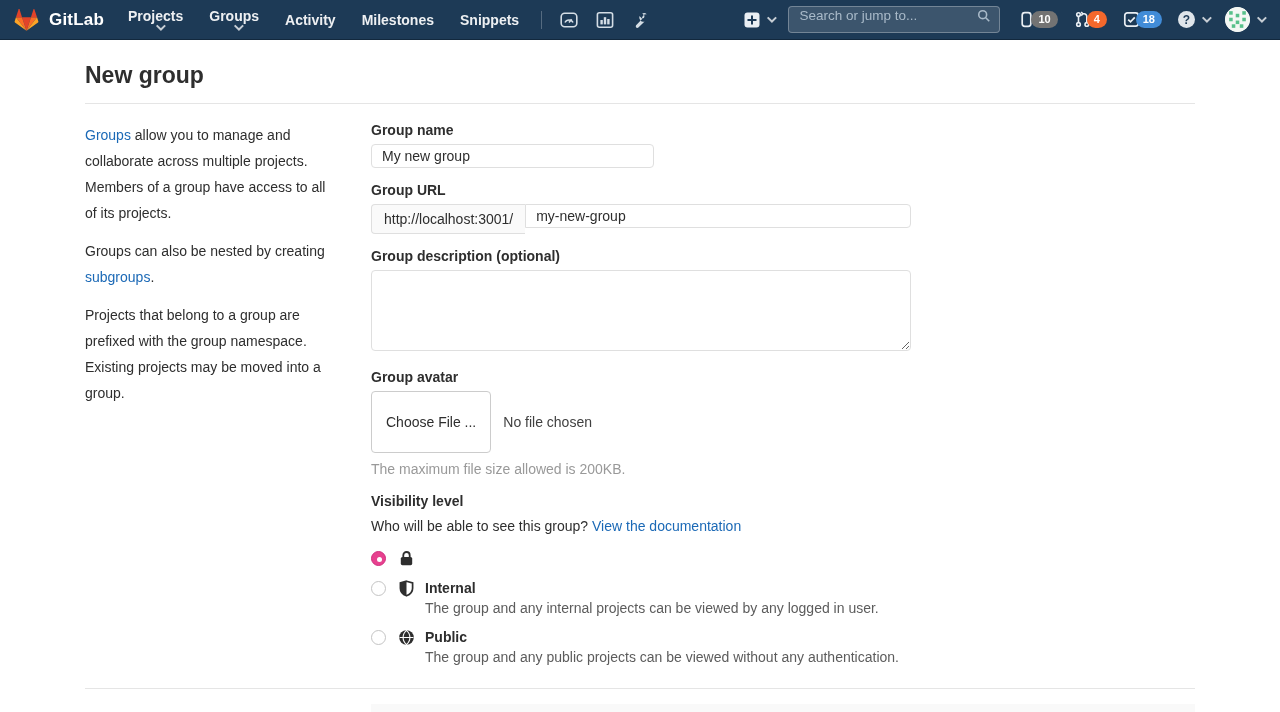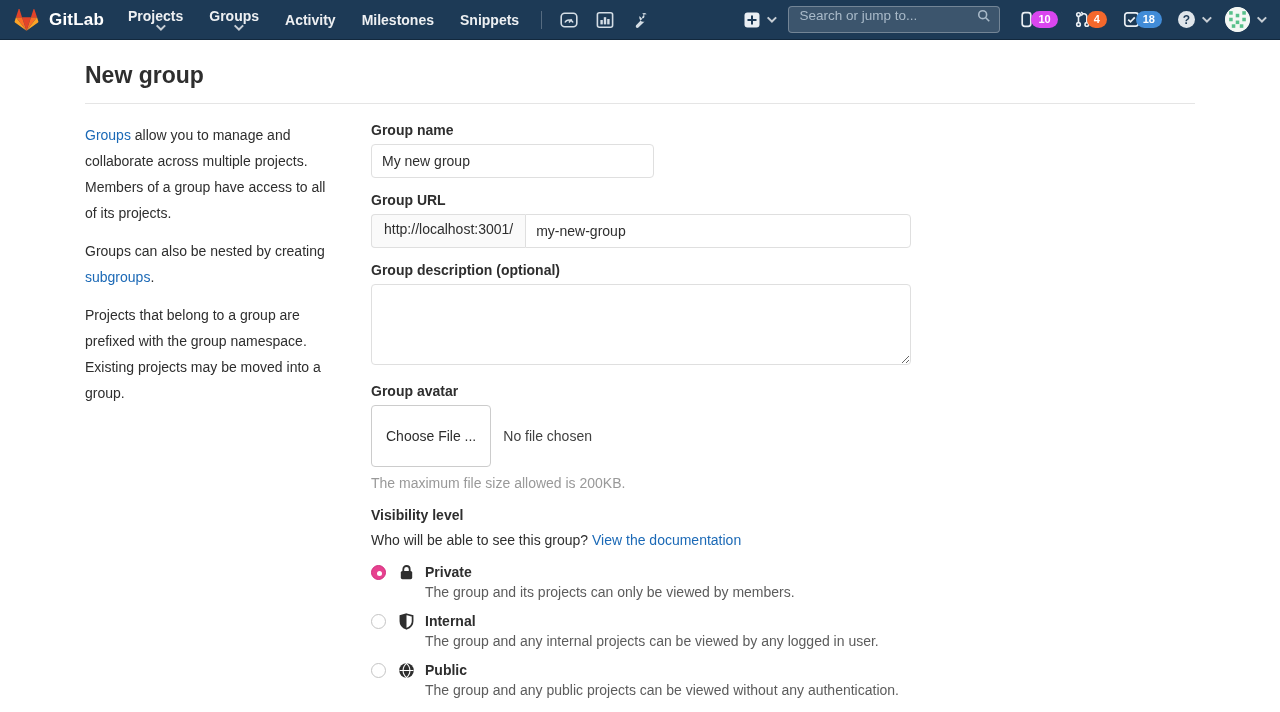--- a/index.html
+++ b/index.html
@@ -27,21 +27,21 @@
   .search-box { width:212px; height:27px; background:rgba(255,255,255,.14);
     border:1px solid rgba(255,255,255,.28); border-radius:4px; display:flex; align-items:center;
     padding:0 8px 8px 10px; margin-right:18px; }
   .search-box input { flex:1; background:transparent; border:none; outline:none;
     font-size:13.5px; color:#e8eef4; font-family:"Liberation Sans",sans-serif; }
   .search-box input::placeholder { color:#a9bac9; }
   .badge-group { display:flex; align-items:center; margin-right:16px; cursor:pointer; }
   .badge-group svg { width:17px; height:17px; }
   .pill { color:#fff; font-size:11px; font-weight:700; border-radius:9px; padding:2px 7px;
     margin-left:-4px; line-height:1.1; }
-  .pill.green { background:#d946ef; }
+  .pill.green { background:#737373; }
   .pill.orange { background:#f4682c; }
   .pill.blue { background:#418cd8; }
   .help-menu { display:flex; align-items:center; margin-right:16px; cursor:pointer; }
   .help-circle { width:17px; height:17px; border-radius:50%; background:#dfe5ea; color:#1d3a56;
     font-size:12px; font-weight:700; display:flex; align-items:center; justify-content:center; }
   .avatar-menu { display:flex; align-items:center; cursor:pointer; }
   .avatar { width:25px; height:25px; border-radius:50%; background:#f2f6f3; overflow:hidden; }
 
   
   .container { width:1110px; margin:0 auto; padding-top:22px; }
@@ -49,21 +49,21 @@
   hr.divider { border:none; border-top:1px solid #e5e5e5; margin-top:14px; }
 
   .columns { display:flex; }
   .left-col { width:256px; padding-top:18px; font-size:14px; line-height:26px; color:#2e2e2e; }
   .left-col p { margin-bottom:12px; }
   a.link { color:#1b69b6; text-decoration:none; cursor:pointer; }
 
   .form-col { flex:1; margin-left:30px; padding-top:18px; }
   .form-group { margin-bottom:14px; }
   .form-label { display:block; font-size:14px; font-weight:700; color:#2e2e2e; margin-bottom:6px; }
-  .text-input { height:34px; border:1px solid #dfdfdf; border-radius:4px; padding:5px 10px;
+  .text-input { height:24px; border:1px solid #dfdfdf; border-radius:4px; padding:5px 10px;
     font-size:14px; color:#2e2e2e; font-family:"Liberation Sans",sans-serif; outline:none; }
   .name-input { width:283px; }
   .url-group { display:flex; width:540px; }
   .url-prefix { background:#fafafa; border:1px solid #dfdfdf; border-right:none;
     border-radius:4px 0 0 4px; padding:6px 12px; font-size:14px; color:#2e2e2e; white-space:nowrap; }
   .url-input { flex:1; border-radius:0 4px 4px 0; }
   .desc-textarea { width:540px; height:81px; border:1px solid #dfdfdf; border-radius:4px;
     padding:6px 10px; font-size:14px; font-family:"Liberation Sans",sans-serif; resize:vertical; outline:none; }
   .file-row { display:flex; align-items:center; }
   .choose-file-btn { background:#fff; border:1px solid #ccc; border-radius:4px; padding:22px 14px;
@@ -253,24 +253,20 @@
       <div class="vis-question">
         <span>Who will be able to see this group? </span><a class="link">View the documentation</a>
       </div>
 
       <div class="radio-row">
         <span class="radio checked"></span>
         <svg class="vis-icon" viewBox="0 0 17 17">
           <rect x="2.8" y="7" width="11.4" height="8.2" rx="1.6" fill="#2e2e2e"></rect>
           <path d="M5.3 7V5.2a3.2 3.2 0 0 1 6.4 0V7" fill="none" stroke="#2e2e2e" stroke-width="1.8"></path>
         </svg>
-        <div class="radio-body">
-          <div class="radio-title">Private</div>
-          <div class="radio-desc">The group and its projects can only be viewed by members.</div>
-        </div>
       </div>
 
       <div class="radio-row">
         <span class="radio"></span>
         <svg class="vis-icon" viewBox="0 0 17 17">
           <path d="M8.5 1.2 14.6 3v5.3c0 3.6-2.4 6.2-6.1 7.5-3.7-1.3-6.1-3.9-6.1-7.5V3z" fill="none" stroke="#2e2e2e" stroke-width="1.7"></path>
           <path d="M8.5 1.2 2.4 3v5.3c0 3.6 2.4 6.2 6.1 7.5z" fill="#2e2e2e"></path>
         </svg>
         <div class="radio-body">
           <div class="radio-title">Internal</div>

